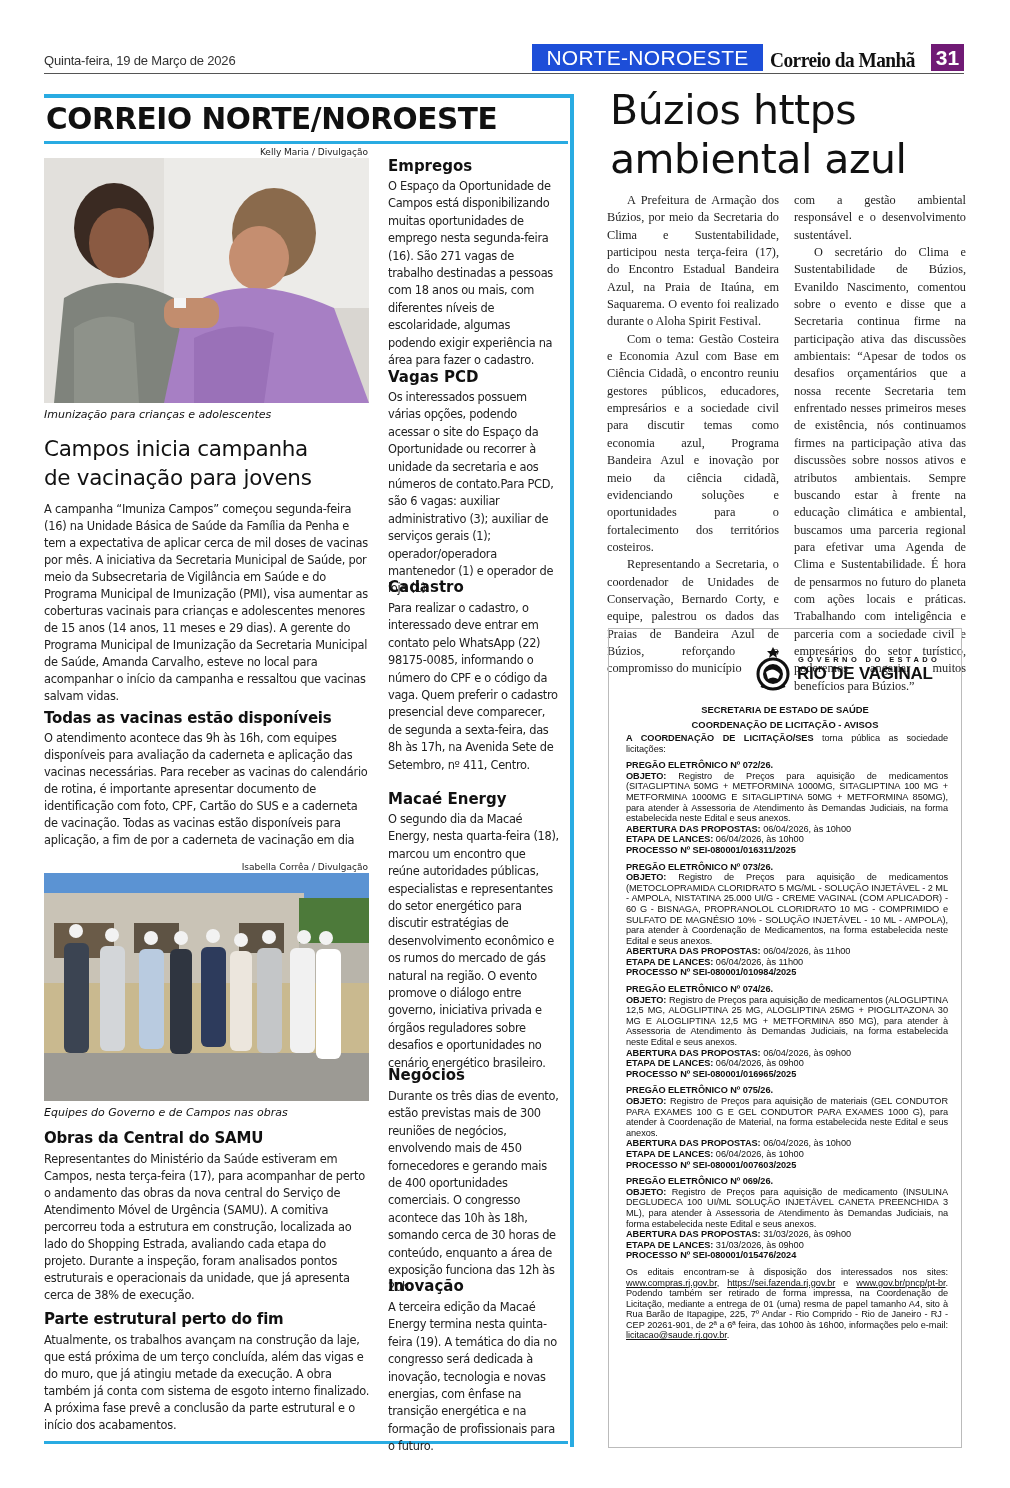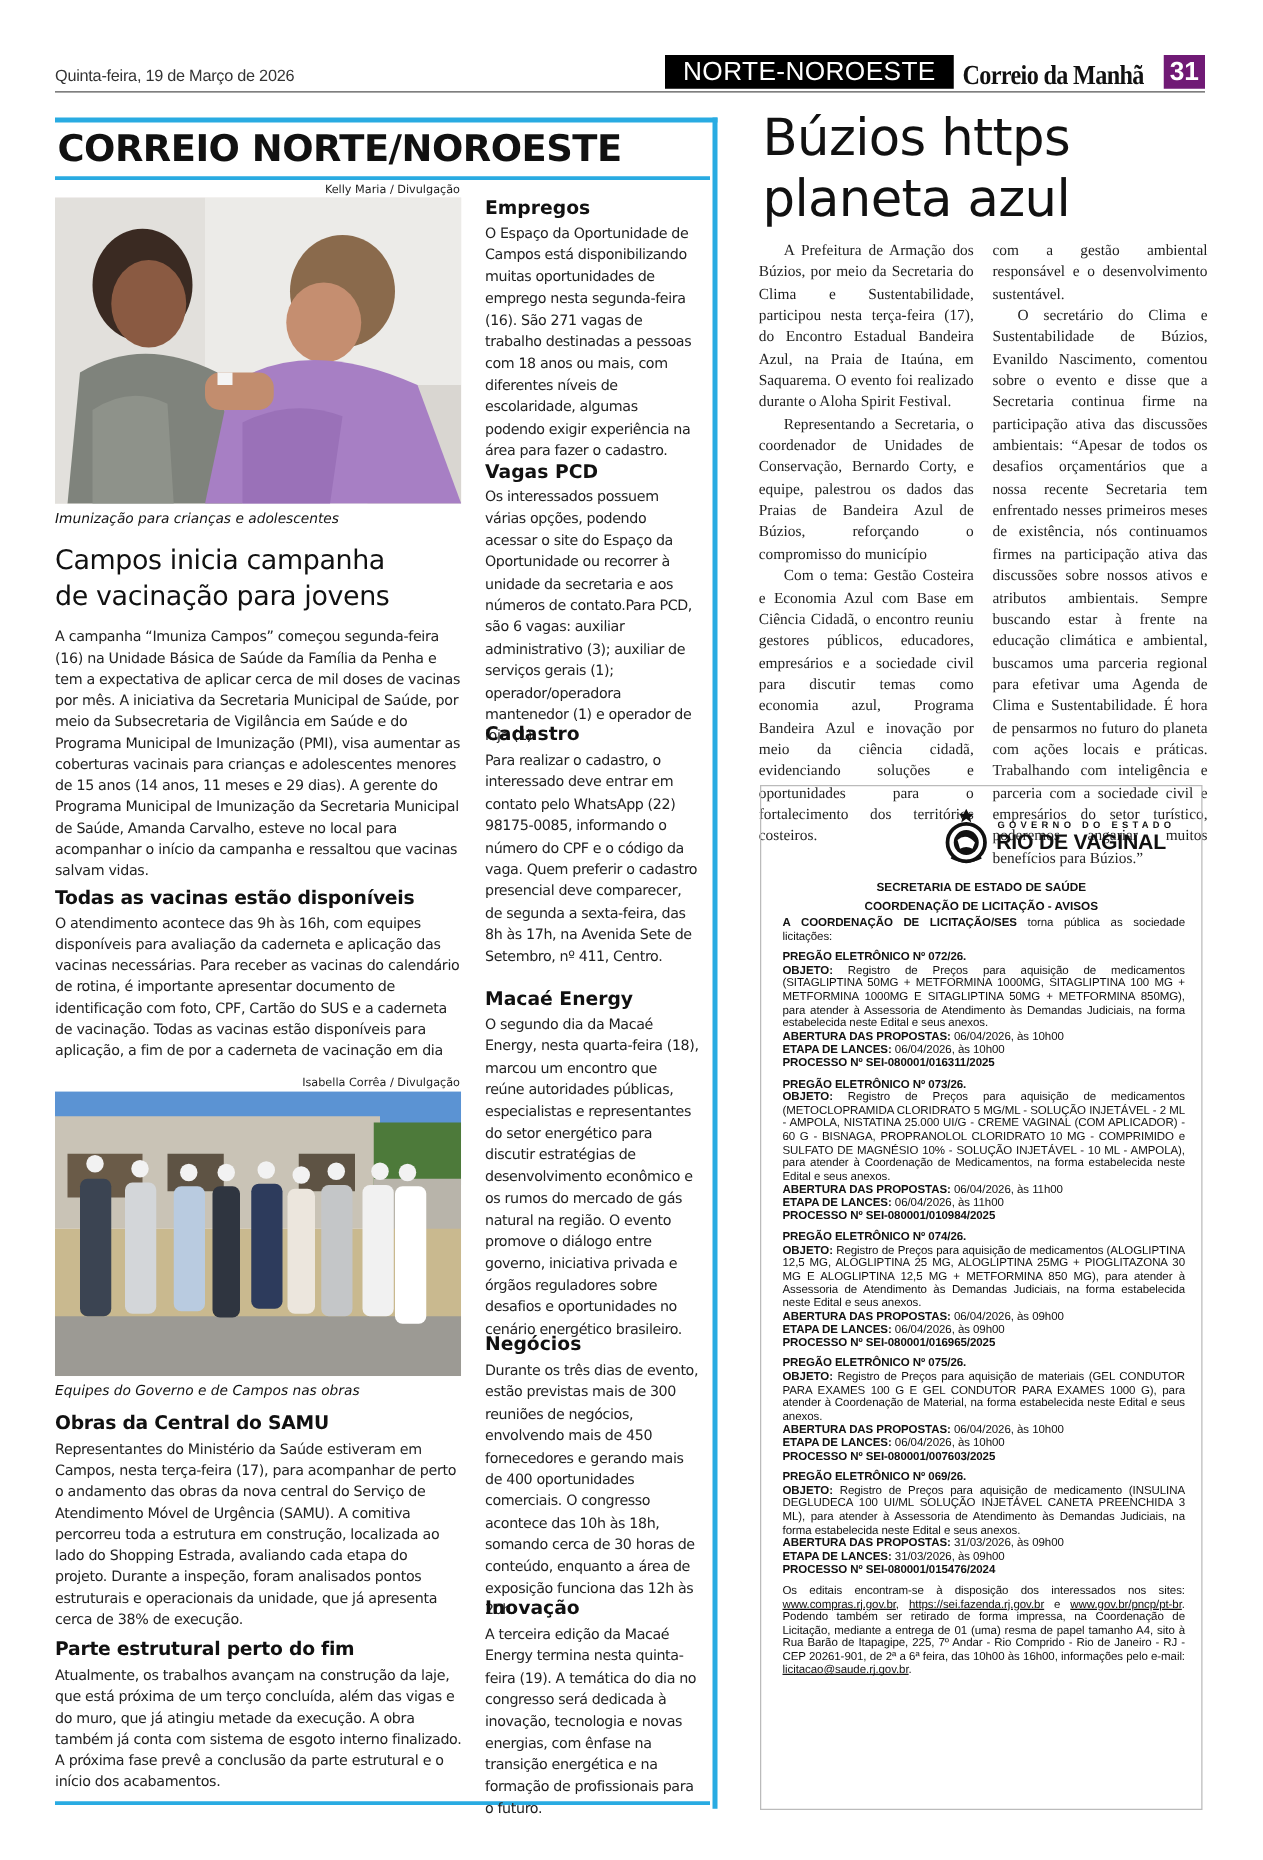--- a/index.html
+++ b/index.html
@@ -2,21 +2,21 @@
 <html><head>
 <meta charset="utf-8">
 <style>
   * { box-sizing: border-box; margin: 0; padding: 0; }
   html, body { width: 1010px; height: 1488px; background: #fff; overflow: hidden; }
   body { position: relative; font-family: "DejaVu Sans", sans-serif; color: #1a1a1a; }
 
   
   .topbar { position: absolute; left: 44px; top: 44px; width: 920px; height: 30px; border-bottom: 1.5px solid #555; }
   .date { position: absolute; left: 0; top: 9px; font-size: 13px; color: #333; font-family: "Liberation Sans", sans-serif; letter-spacing: -0.2px; }
-  .section-tag { position: absolute; left: 488px; top: 0; width: 231px; height: 27px; background: #000000; color: #fff; font-family: "Liberation Sans", sans-serif; font-size: 21px; text-align: center; line-height: 27px; letter-spacing: 0.3px; }
+  .section-tag { position: absolute; left: 488px; top: 0; width: 231px; height: 27px; background: #1d4ed8; color: #fff; font-family: "Liberation Sans", sans-serif; font-size: 21px; text-align: center; line-height: 27px; letter-spacing: 0.3px; }
   .masthead { position: absolute; left: 726px; top: 3px; font-family: "Liberation Serif", serif; font-weight: bold; font-size: 22px; color: #111; letter-spacing: -0.6px; transform: scaleX(0.88); transform-origin: left; }
   .page-num { position: absolute; right: 0; top: 0; width: 33px; height: 27px; background: #701a75; color: #fff; font-family: "Liberation Sans", sans-serif; font-weight: bold; font-size: 21px; text-align: center; line-height: 27px; }
 
   
   .frame-top { position: absolute; left: 44px; top: 94px; width: 530px; height: 4px; background: #29abe2; }
   .frame-right { position: absolute; left: 570px; top: 94px; width: 4px; height: 1353px; background: #29abe2; }
   .frame-bottom { position: absolute; left: 44px; top: 1441px; width: 524px; height: 3px; background: #29abe2; }
   .section-title { position: absolute; left: 46px; top: 102px; font-family: "DejaVu Sans", sans-serif; font-weight: bold; font-size: 29.5px; color: #111; letter-spacing: -0.4px; }
   .section-rule { position: absolute; left: 44px; top: 141px; width: 524px; height: 3px; background: #29abe2; }
 
@@ -151,26 +151,26 @@
 <div class="body-m" style="top:811px;">O segundo dia da Macaé Energy, nesta quarta-feira (18), marcou um encontro que reúne autoridades públicas, especialistas e representantes do setor energético para discutir estratégias de desenvolvimento econômico e os rumos do mercado de gás natural na região. O evento promove o diálogo entre governo, iniciativa privada e órgãos reguladores sobre desafios e oportunidades no cenário energético brasileiro.</div>
 
 <div class="sub-m" style="top:1066px;">Negócios</div>
 <div class="body-m" style="top:1088px;">Durante os três dias de evento, estão previstas mais de 300 reuniões de negócios, envolvendo mais de 450 fornecedores e gerando mais de 400 oportunidades comerciais. O congresso acontece das 10h às 18h, somando cerca de 30 horas de conteúdo, enquanto a área de exposição funciona das 12h às 20h.</div>
 
 <div class="sub-m" style="top:1277px;">Inovação</div>
 <div class="body-m" style="top:1299px;">A terceira edição da Macaé Energy termina nesta quinta-feira (19). A temática do dia no congresso será dedicada à inovação, tecnologia e novas energias, com ênfase na transição energética e na formação de profissionais para o futuro.</div>
 
 <div class="buzios-title">
   <div>Búzios https</div>
-  <div>planeta azul</div>
+  <div>ambiental azul</div>
 </div>
 <div class="serif-col" style="left:607px;">
   <p>A Prefeitura de Armação dos Búzios, por meio da Secretaria do Clima e Sustentabilidade, participou nesta terça-feira (17), do Encontro Estadual Bandeira Azul, na Praia de Itaúna, em Saquarema. O evento foi realizado durante o Aloha Spirit Festival.</p>
+  <p>Com o tema: Gestão Costeira e Economia Azul com Base em Ciência Cidadã, o encontro reuniu gestores públicos, educadores, empresários e a sociedade civil para discutir temas como economia azul, Programa Bandeira Azul e inovação por meio da ciência cidadã, evidenciando soluções e oportunidades para o fortalecimento dos territórios costeiros.</p>
   <p>Representando a Secretaria, o coordenador de Unidades de Conservação, Bernardo Corty, e equipe, palestrou os dados das Praias de Bandeira Azul de Búzios, reforçando o compromisso do município</p>
-  <p>Com o tema: Gestão Costeira e Economia Azul com Base em Ciência Cidadã, o encontro reuniu gestores públicos, educadores, empresários e a sociedade civil para discutir temas como economia azul, Programa Bandeira Azul e inovação por meio da ciência cidadã, evidenciando soluções e oportunidades para o fortalecimento dos territórios costeiros.</p>
 </div>
 <div class="serif-col" style="left:794px;">
   <p class="cont">com a gestão ambiental responsável e o desenvolvimento sustentável.</p>
   <p>O secretário do Clima e Sustentabilidade de Búzios, Evanildo Nascimento, comentou sobre o evento e disse que a Secretaria continua firme na participação ativa das discussões ambientais: “Apesar de todos os desafios orçamentários que a nossa recente Secretaria tem enfrentado nesses primeiros meses de existência, nós continuamos firmes na participação ativa das discussões sobre nossos ativos e atributos ambientais. Sempre buscando estar à frente na educação climática e ambiental, buscamos uma parceria regional para efetivar uma Agenda de Clima e Sustentabilidade. É hora de pensarmos no futuro do planeta com ações locais e práticas. Trabalhando com inteligência e parceria com a sociedade civil e empresários do setor turístico, poderemos angariar muitos benefícios para Búzios.”</p>
 </div>
 
 <div class="notice"></div>
 <svg class="gov-logo" viewBox="0 0 40 46">
   <polygon points="20,1 22,5 26,5 23,8 24,12 20,9 16,12 17,8 14,5 18,5" fill="#111"></polygon>
   <circle cx="20" cy="28" r="15" fill="none" stroke="#111" stroke-width="3"></circle>

